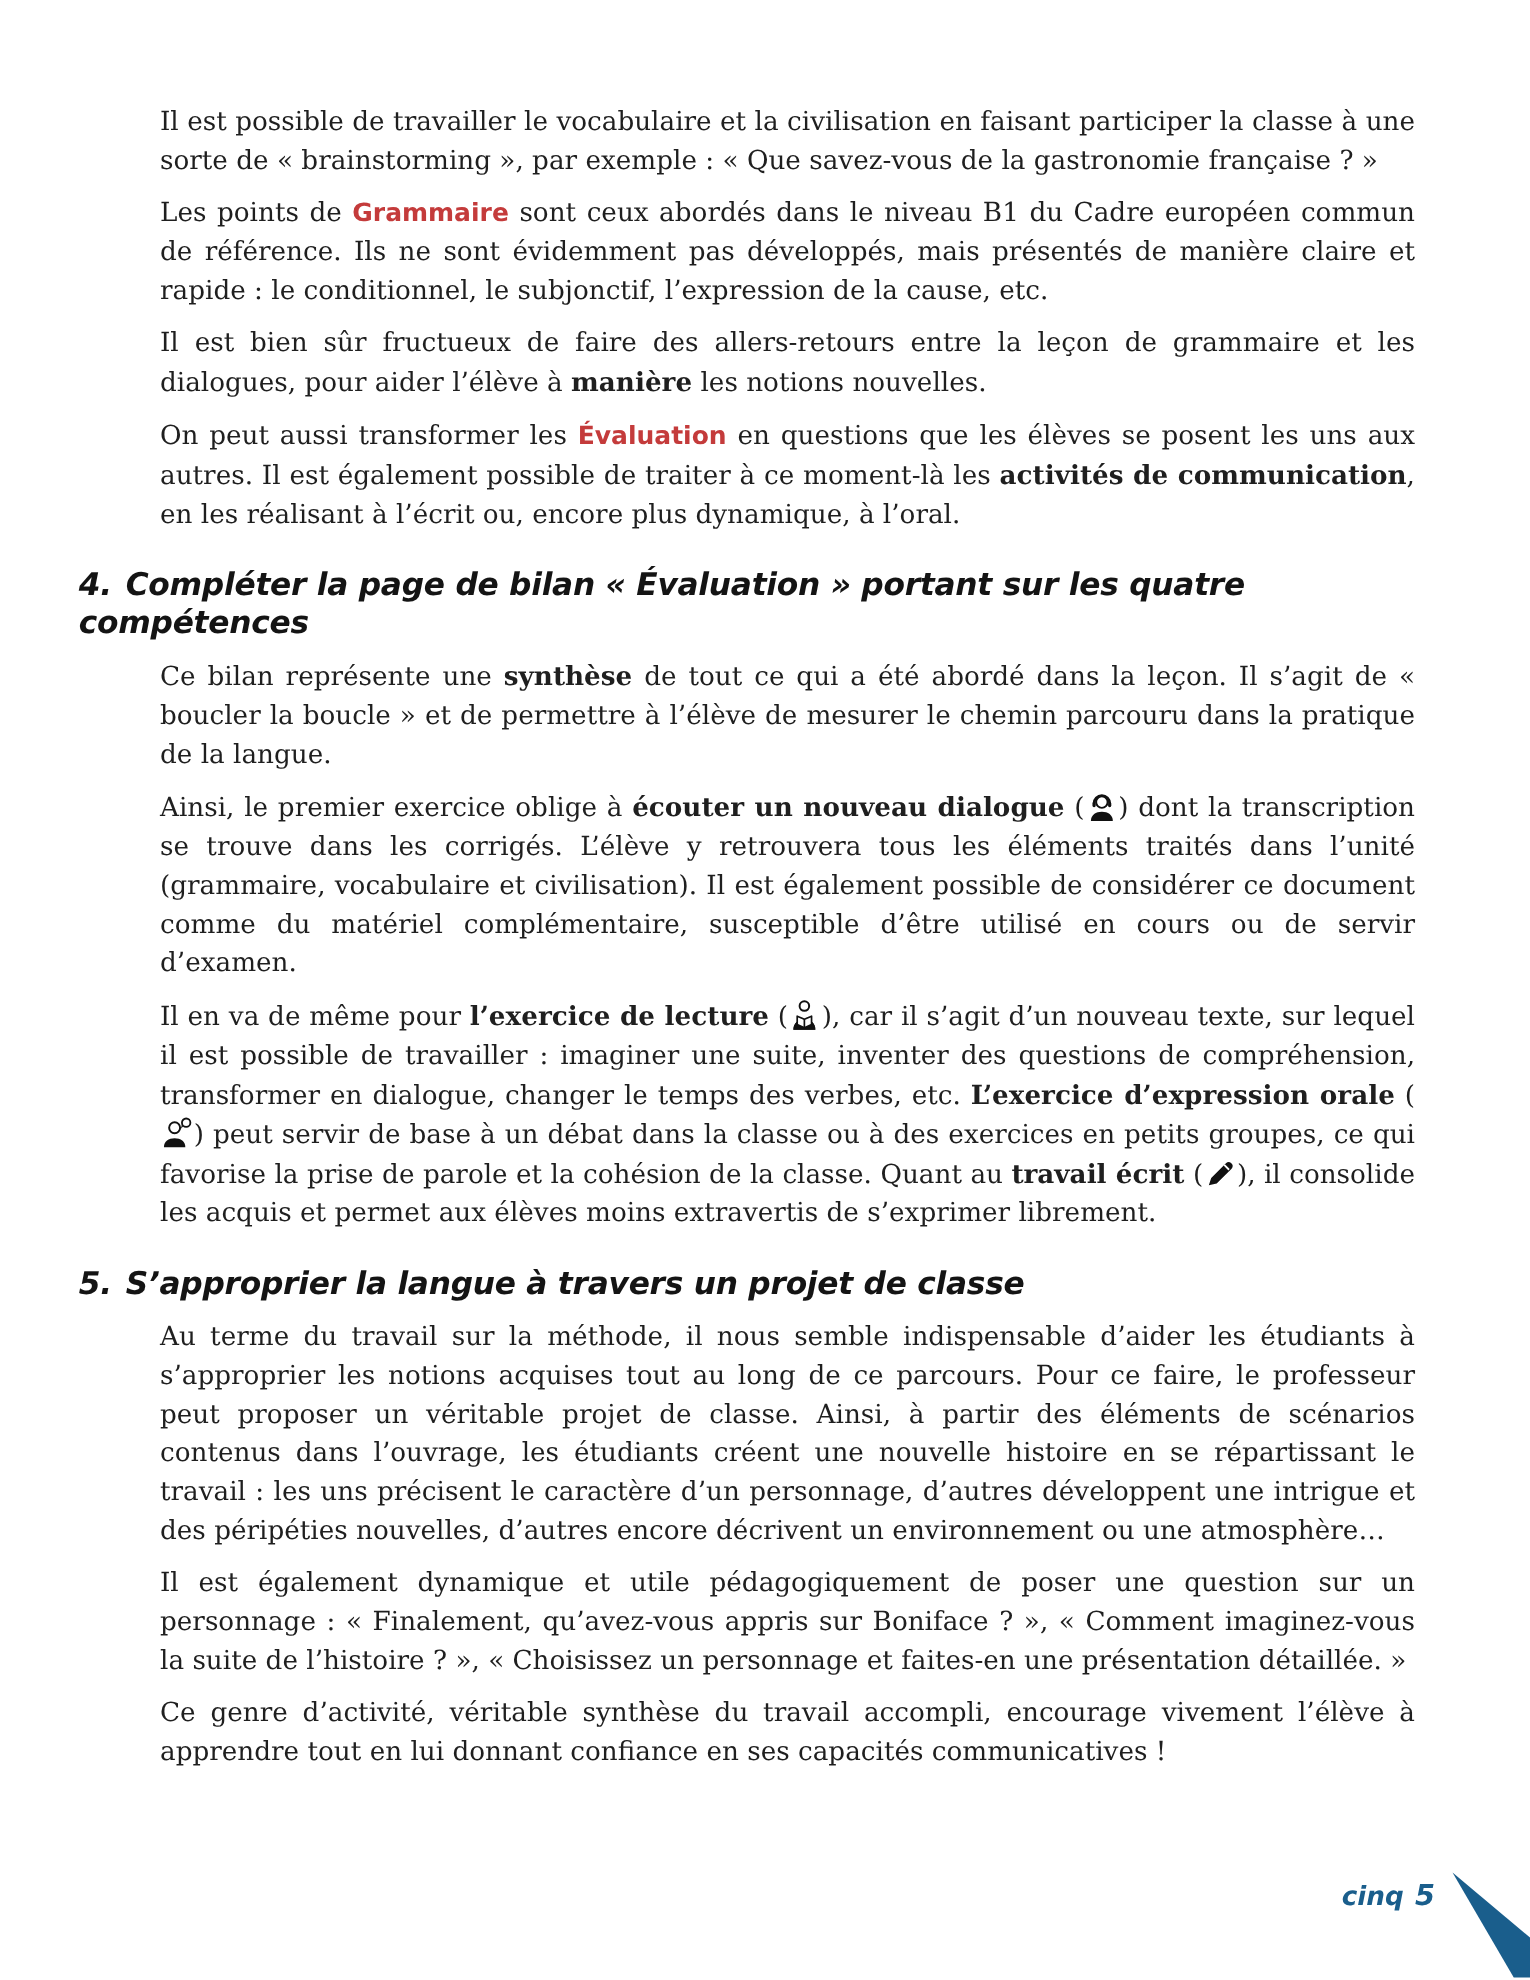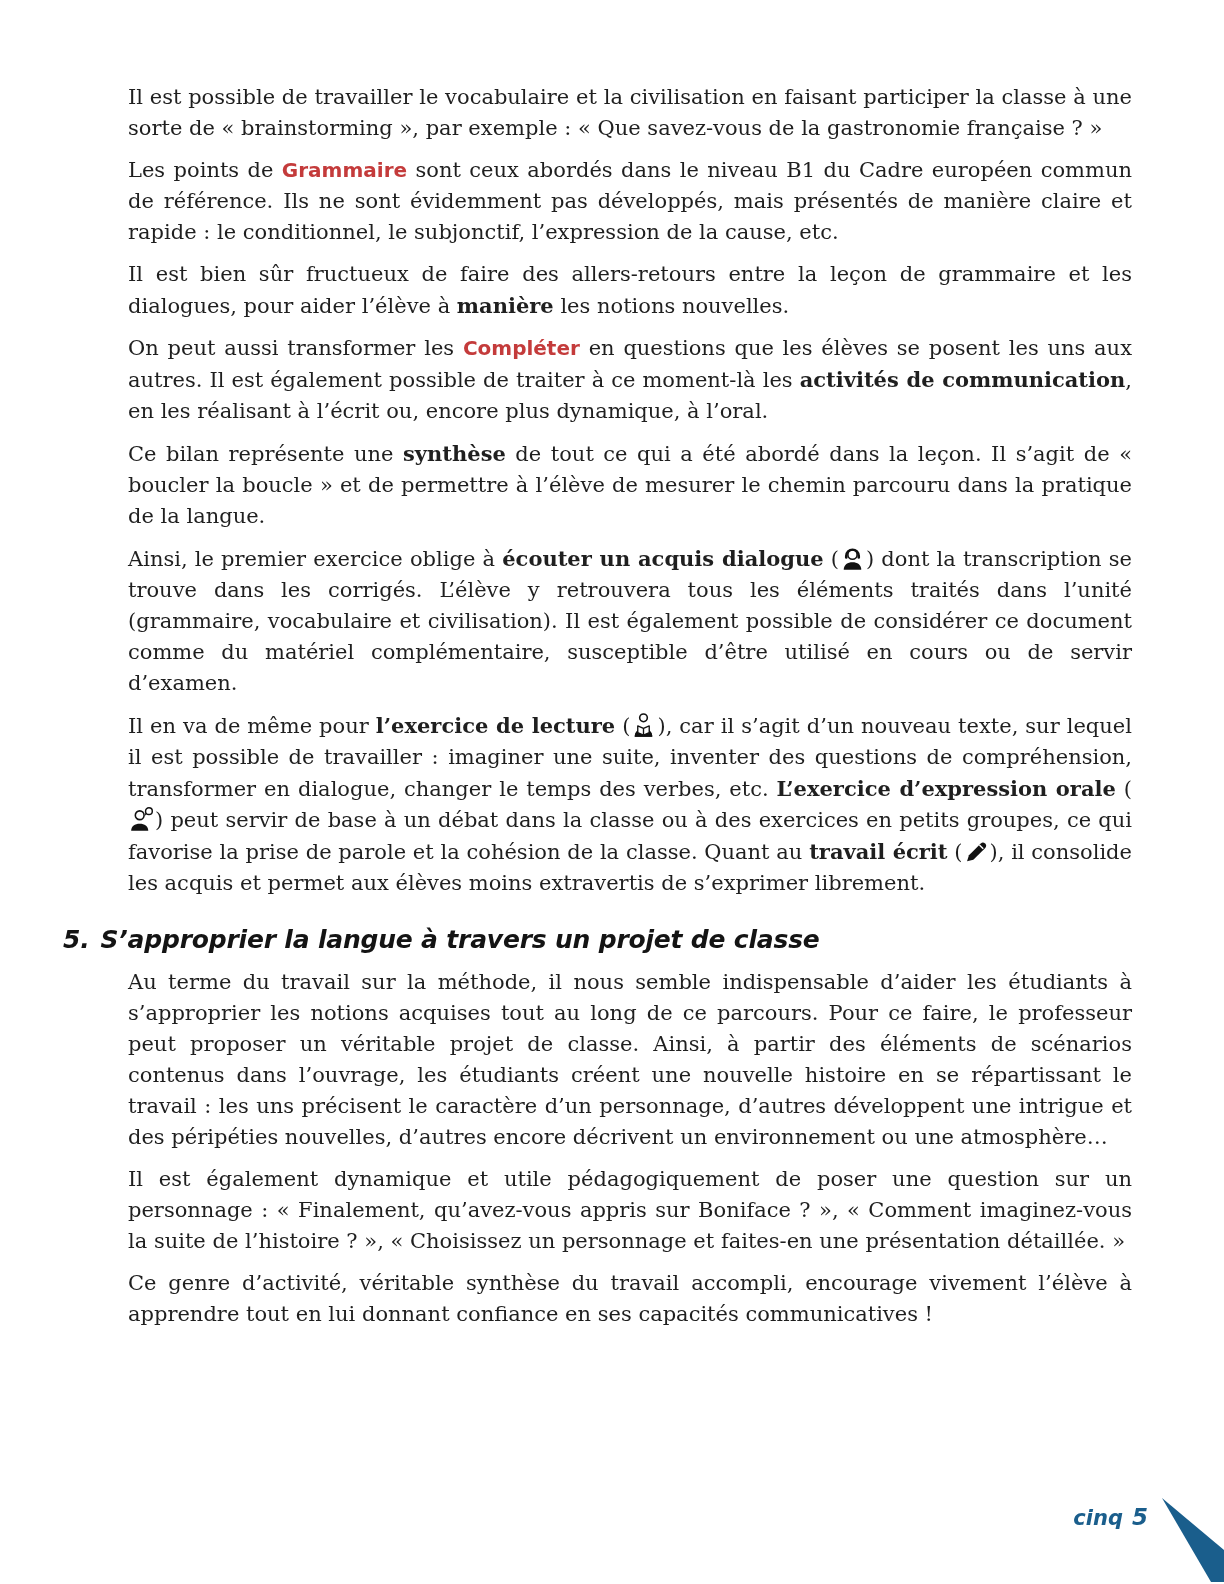--- a/index.html
+++ b/index.html
@@ -99,24 +99,28 @@
   </defs>
 </svg>
 
 <div class="page">
 
   <main class="content">
     <p class="body"><span>Il est possible de travailler le vocabulaire et la civilisation en faisant participer la classe à une sorte de « brainstorming », par exemple : « Que savez-vous de la gastronomie française ? »</span></p>
 
     <p class="body"><span>Les points de </span><span class="seg-red">Grammaire</span><span> sont ceux abordés dans le niveau B1 du Cadre européen commun de référence. Ils ne sont évidemment pas développés, mais présentés de manière claire et rapide : le conditionnel, le subjonctif, l’expression de la cause, etc.</span></p>
     <p class="body"><span>Il est bien sûr fructueux de faire des allers-retours entre la leçon de grammaire et les dialogues, pour aider l’élève à </span><span class="seg-b">manière</span><span> les notions nouvelles.</span></p>
-    <p class="body"><span>On peut aussi transformer les </span><span class="seg-red">Compléter</span><span> en questions que les élèves se posent les uns aux autres. Il est également possible de traiter à ce moment-là les </span><span class="seg-b">activités de communication</span><span>, en les réalisant à l’écrit ou, encore plus dynamique, à l’oral.</span></p>
+    <p class="body"><span>On peut aussi transformer les </span><span class="seg-red">Évaluation</span><span> en questions que les élèves se posent les uns aux autres. Il est également possible de traiter à ce moment-là les </span><span class="seg-b">activités de communication</span><span>, en les réalisant à l’écrit ou, encore plus dynamique, à l’oral.</span></p>
 
+    <h2 class="heading">
+      <span class="hnum">4.</span>
+      <span class="htitle">Compléter la page de bilan « Évaluation » portant sur les quatre compétences</span>
+    </h2>
     <p class="body"><span>Ce bilan représente une </span><span class="seg-b">synthèse</span><span> de tout ce qui a été abordé dans la leçon. Il s’agit de « boucler la boucle » et de permettre à l’élève de mesurer le chemin parcouru dans la pratique de la langue.</span></p>
-    <p class="body"><span>Ainsi, le premier exercice oblige à </span><span class="seg-b">écouter un acquis dialogue</span><span> (</span><svg class="inline-icon" viewBox="0 0 24 24">
+    <p class="body"><span>Ainsi, le premier exercice oblige à </span><span class="seg-b">écouter un nouveau dialogue</span><span> (</span><svg class="inline-icon" viewBox="0 0 24 24">
           <use href="#sym-listening-icon"></use>
         </svg><span>) dont la transcription se trouve dans les corrigés. L’élève y retrouvera tous les éléments traités dans l’unité (grammaire, vocabulaire et civilisation). Il est également possible de considérer ce document comme du matériel complémentaire, susceptible d’être utilisé en cours ou de servir d’examen.</span></p>
     <p class="body"><span>Il en va de même pour </span><span class="seg-b">l’exercice de lecture</span><span> (</span><svg class="inline-icon" viewBox="0 0 24 24">
           <use href="#sym-reading-icon"></use>
         </svg><span>), car il s’agit d’un nouveau texte, sur lequel il est possible de travailler : imaginer une suite, inventer des questions de compréhension, transformer en dialogue, changer le temps des verbes, etc. </span><span class="seg-b">L’exercice d’expression orale</span><span> (</span><svg class="inline-icon" viewBox="0 0 24 24">
           <use href="#sym-speaking-icon"></use>
         </svg><span>) peut servir de base à un débat dans la classe ou à des exercices en petits groupes, ce qui favorise la prise de parole et la cohésion de la classe. Quant au </span><span class="seg-b">travail écrit</span><span> (</span><svg class="inline-icon" viewBox="0 0 24 24">
           <use href="#sym-writing-icon"></use>
         </svg><span>), il consolide les acquis et permet aux élèves moins extravertis de s’exprimer librement.</span></p>
 

